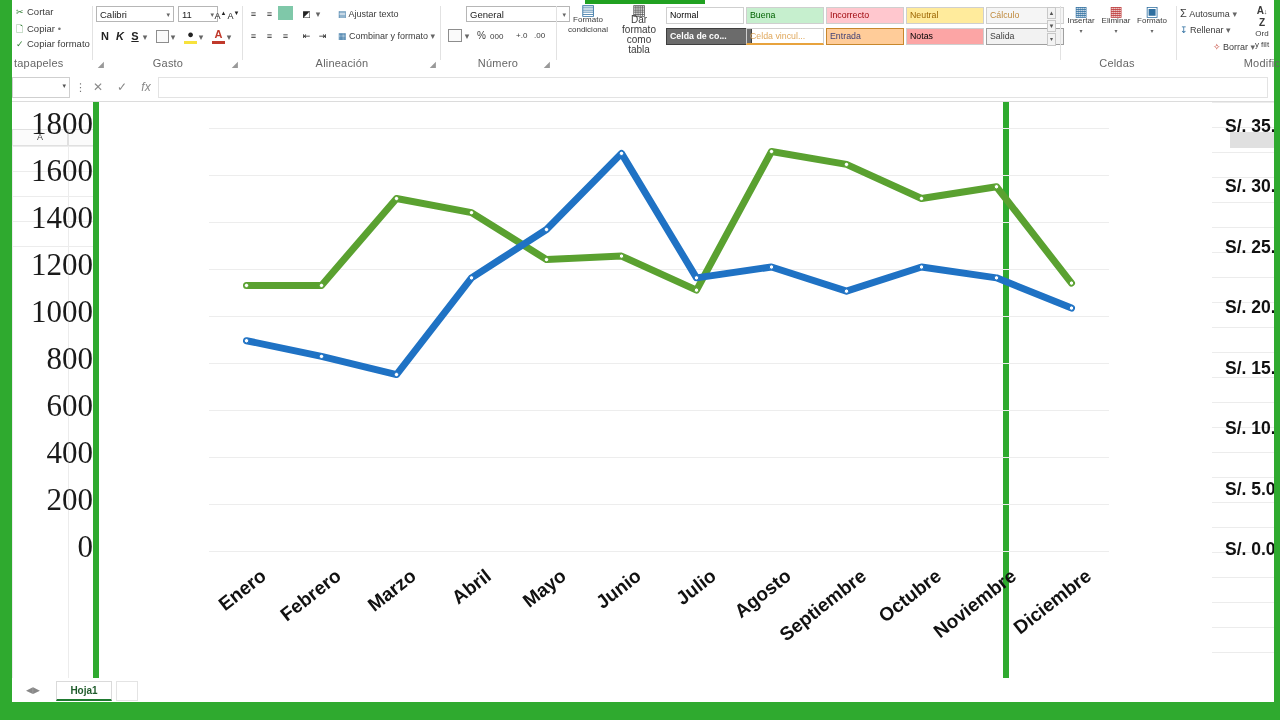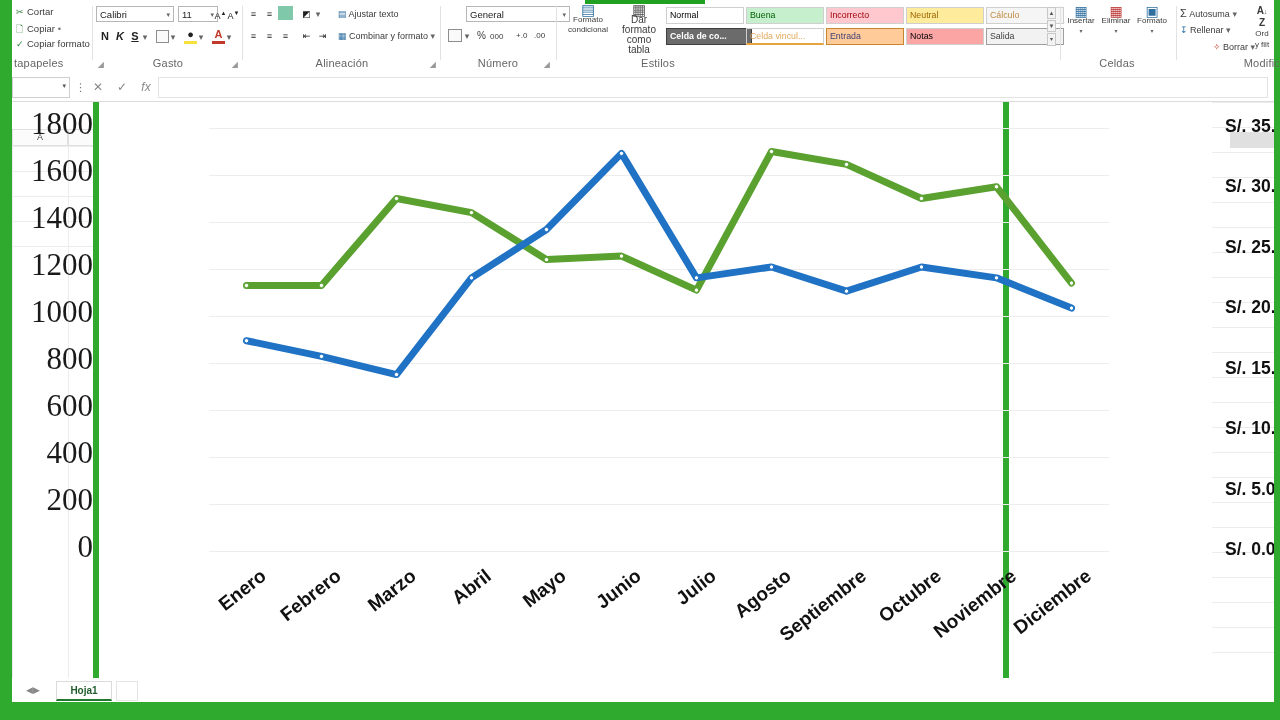--- a/index.html
+++ b/index.html
@@ -243,21 +243,20 @@
     <div class="scell" style="left:108px;top:25px;width:86px;background:#6b6b6b;color:#fff;border-color:#3f3f3f;font-weight:bold;"><span>Celda de co...</span></div>
     <div class="scell" style="left:188px;top:25px;width:78px;color:#e0a85c;border-bottom:2px solid #e8a33d;"><span>Celda vincul...</span></div>
     <div class="scell" style="left:268px;top:25px;width:78px;background:#ffcc99;color:#3f3f76;border-color:#c8872c;"><span>Entrada</span></div>
     <div class="scell" style="left:348px;top:25px;width:78px;background:#fca5a5;color:#000;"><span>Notas</span></div>
     <div class="scell" style="left:428px;top:25px;width:78px;background:#f2f2f2;color:#3f3f3f;border-color:#9f9f9f;"><span>Salida</span></div>
 
     <div class="sscroll" style="left:489px;top:4px;height:12px;line-height:10px;">▲</div>
     <div class="sscroll" style="left:489px;top:17px;height:12px;line-height:10px;">▼</div>
     <div class="sscroll" style="left:489px;top:30px;height:13px;line-height:11px;">▾</div>
 
-    <div class="grp-label" style="left:-150px;">Estilos</div>
   </div>
   <div class="grp-sep" style="left:1060px;"></div>
 
   <div class="grp" style="left:1062px;width:110px;">
     <div class="ibtn" style="left:2px;top:3px;width:34px;text-align:center;white-space:normal;line-height:10px;">
       <div style="font-size:14px;color:#2f6fa0;">▦</div>
       <div style="font-size:8px;">Insertar</div>
       <div style="font-size:6px;color:#666;">▾</div>
     </div>
     <div class="ibtn" style="left:37px;top:3px;width:34px;text-align:center;white-space:normal;line-height:10px;">

